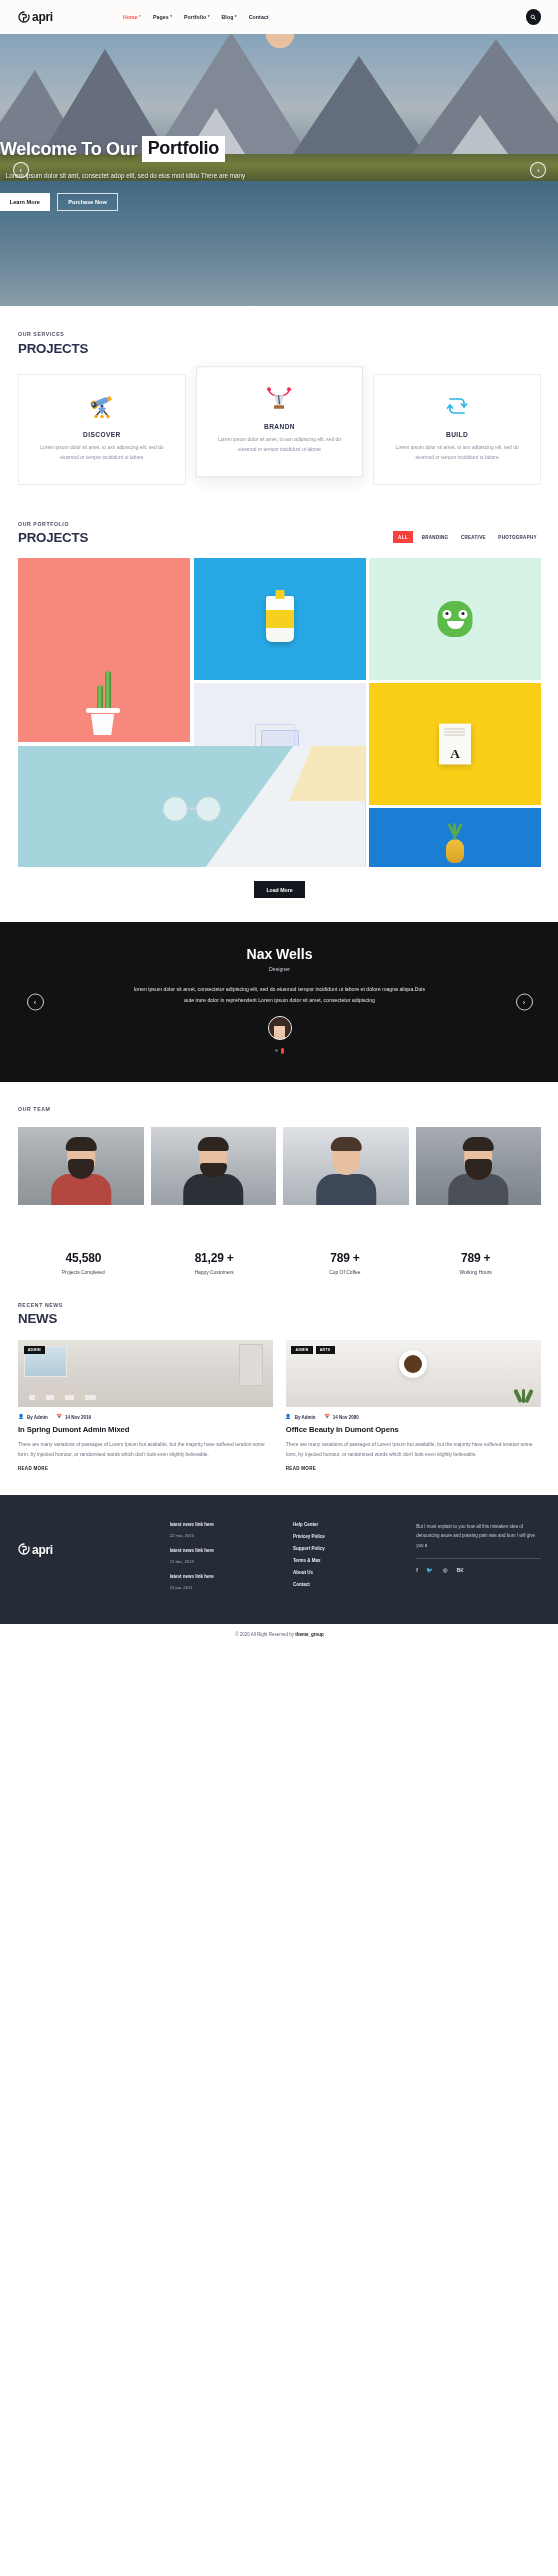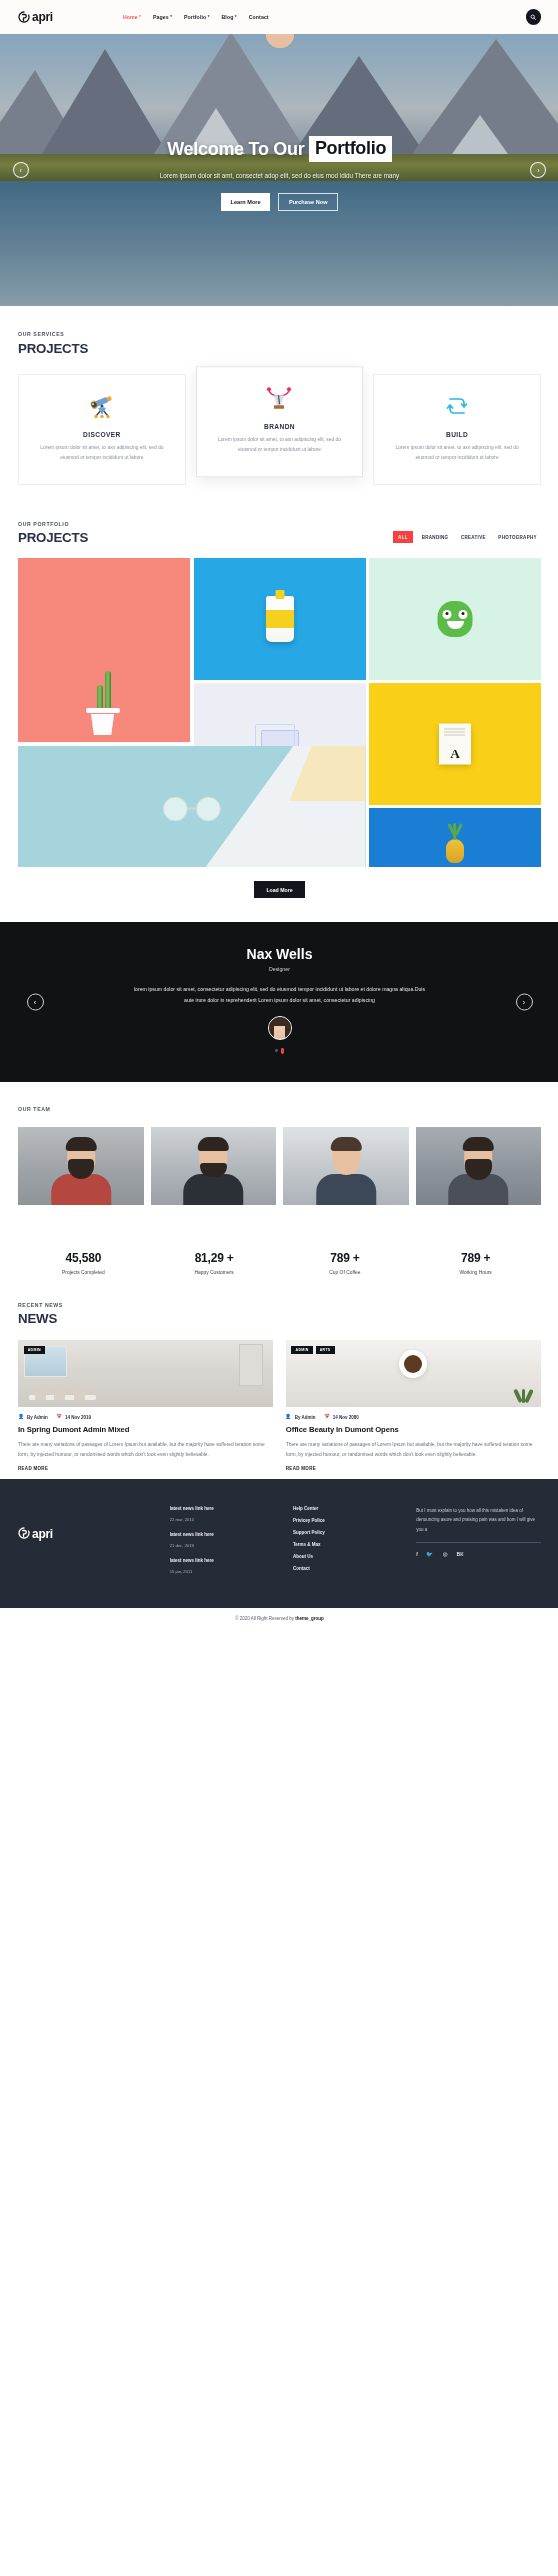--- a/index.html
+++ b/index.html
@@ -73,21 +73,21 @@
     position:absolute; left:0; right:0; top:44%; height:10%;
     background: linear-gradient(180deg,#6f7a3c 0%, #8a9241 40%, #5e6b34 100%);
   }
   .hero-lake {
     position:absolute; left:0; right:0; top:54%; bottom:0;
     background: linear-gradient(180deg,#4c7a95 0%, #5a87a1 20%, #6e93a9 45%, #7fa0b2 65%, #91aebc 85%, #a4bcc7 100%);
   }
   .hero-overlay { position:absolute; inset:0; background: rgba(20,30,45,0.18); }
   .hero-inner {
     position: relative; z-index: 4; height: 100%;
-    display: flex; flex-direction: column; align-items: center; justify-content: center;
+    display: flex; flex-direction: column; justify-content: center;
     padding-top: 7px;
   }
   .hero-title {
     font-size: 18px; font-weight: 800; color: #fff; letter-spacing: -0.3px;
     display: flex; align-items: center; gap: 4.9px;
     text-shadow: 0 1.4px 4.2px rgba(0,0,0,.35);
   }
   .hero-title .boxed {
     background: #fff; color: #14161d; padding: 1.4px 5.6px 2.8px 5.6px; text-shadow:none;
   }
@@ -258,21 +258,21 @@
     background:#2f3136; color:#fff; border:none; border-radius:9px; cursor:pointer;
     font-size: 4.5px; font-weight:700; letter-spacing:0.2px; padding: 4.9px 9px;
   }
 
   
   .stats { padding: 21px 18px 18px; display:grid; grid-template-columns: repeat(4,1fr); text-align:center; }
   .stat-num { font-size: 12px; font-weight:800; color:#14161d; letter-spacing:-0.2px; }
   .stat-label { margin-top: 4.9px; font-size: 4.9px; color:#3a3f52; }
 
   
-  .news { padding-top: 8.4px; padding-bottom: 8px; }
+  .news { padding-top: 8.4px; padding-bottom: 24px; }
   .news-grid { margin-top: 14px; display:grid; grid-template-columns: 1fr 1fr; gap: 12.6px; }
   .news-card { }
   .news-thumb { height: 67px; position:relative; overflow:hidden; }
   .nt1 { background: linear-gradient(180deg,#e6e3df 0%, #d9d5d0 45%, #cfcac4 100%); }
   .nt2 { background: linear-gradient(180deg,#f3f1ee 0%, #eae7e3 45%, #ded9d4 100%); }
   .nt-win { position:absolute; left:5.6px; top:5.6px; width:43px; height:31px; background:linear-gradient(180deg,#cfe1ea,#b3ccda); border:1.4px solid #e9e6e2; }
   .nt-fridge { position:absolute; right:9.8px; top:4.2px; width:24px; height:42px; background:#dfdcd8; border:0.7px solid #cbc7c2; }
   .nt-table { position:absolute; left:11.2px; bottom:7px; width:67px; height:4.9px; background:#efece8; border-radius:1.4px; }
   .nt-chair { position:absolute; bottom:7px; width:11.2px; height:14px; background:#d8cfc6; border-radius:2.1px 2.1px 0 0; }
   .nt-cup { position:absolute; left:50%; top:36%; transform:translate(-50%,-50%); width:28px; height:28px; border-radius:50%; background:#fff; box-shadow:0 1.4px 4.9px rgba(0,0,0,.12); }

